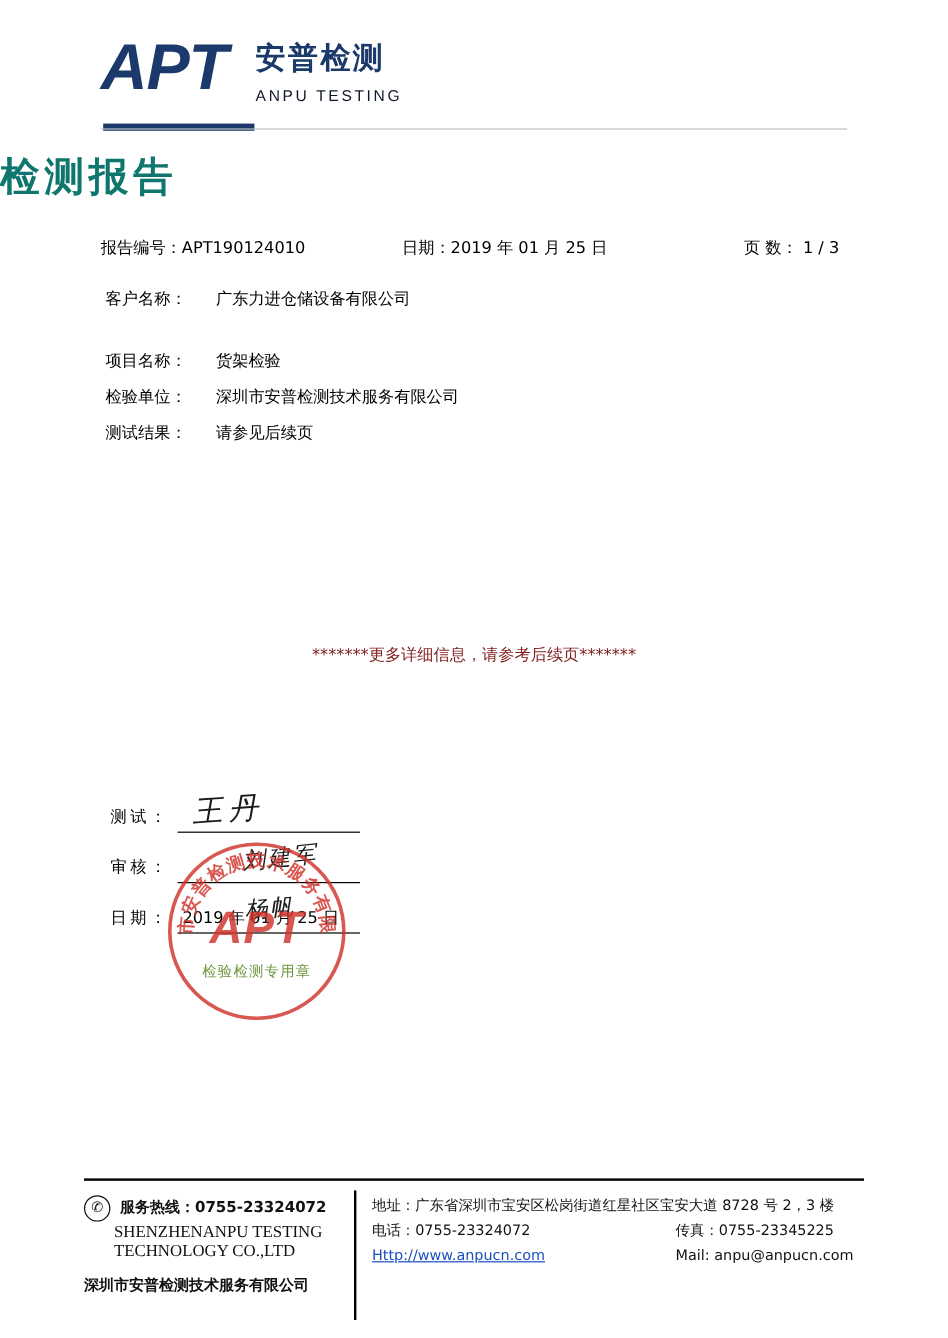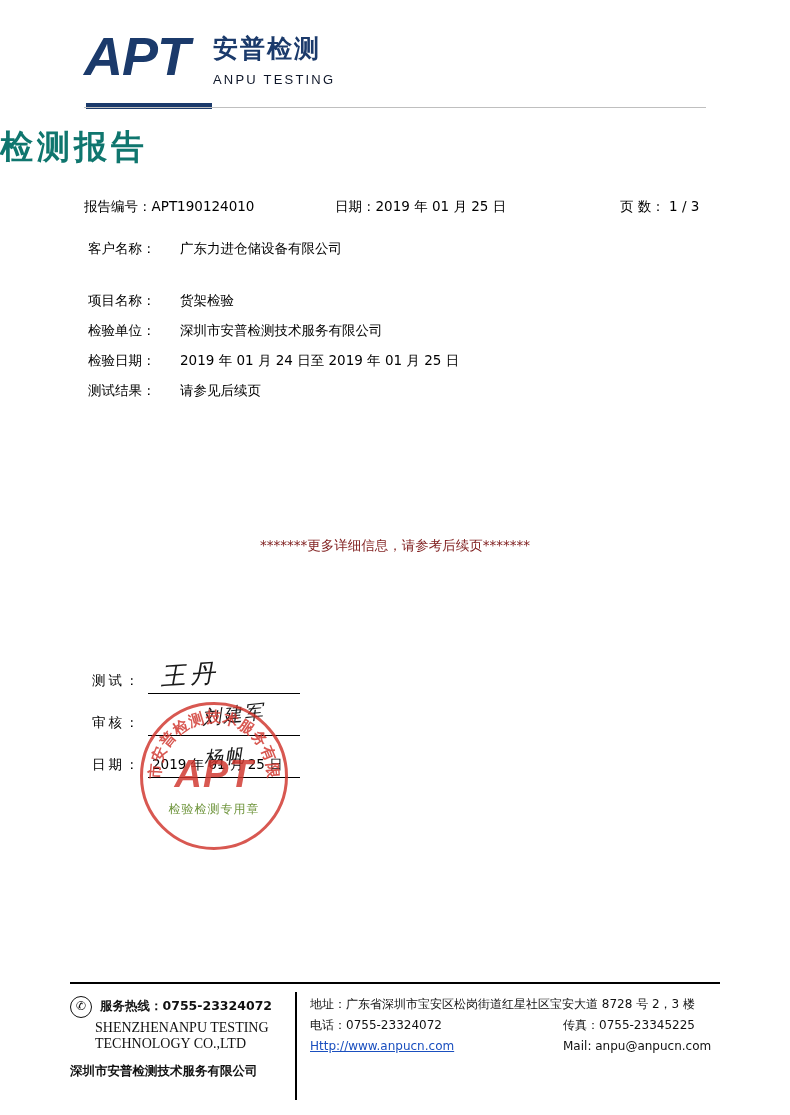--- a/index.html
+++ b/index.html
@@ -371,24 +371,20 @@
       <span class="val">广东力进仓储设备有限公司</span>
     </div>
     <div class="gap"></div>
     <div class="field">
       <span class="lab">项目名称：</span>
       <span class="val">货架检验</span>
     </div>
     <div class="field">
       <span class="lab">检验单位：</span>
       <span class="val">深圳市安普检测技术服务有限公司</span>
-    </div>
-    <div class="field">
-      <span class="lab">检验日期：</span>
-      <span class="val">2019 年 01 月 24 日至 2019 年 01 月 25 日</span>
     </div>
     <div class="field">
       <span class="lab">测试结果：</span>
       <span class="val">请参见后续页</span>
     </div>
   </div>
 
   <div class="center-note">*******更多详细信息，请参考后续页*******</div>
 
   <div class="sig-block">

